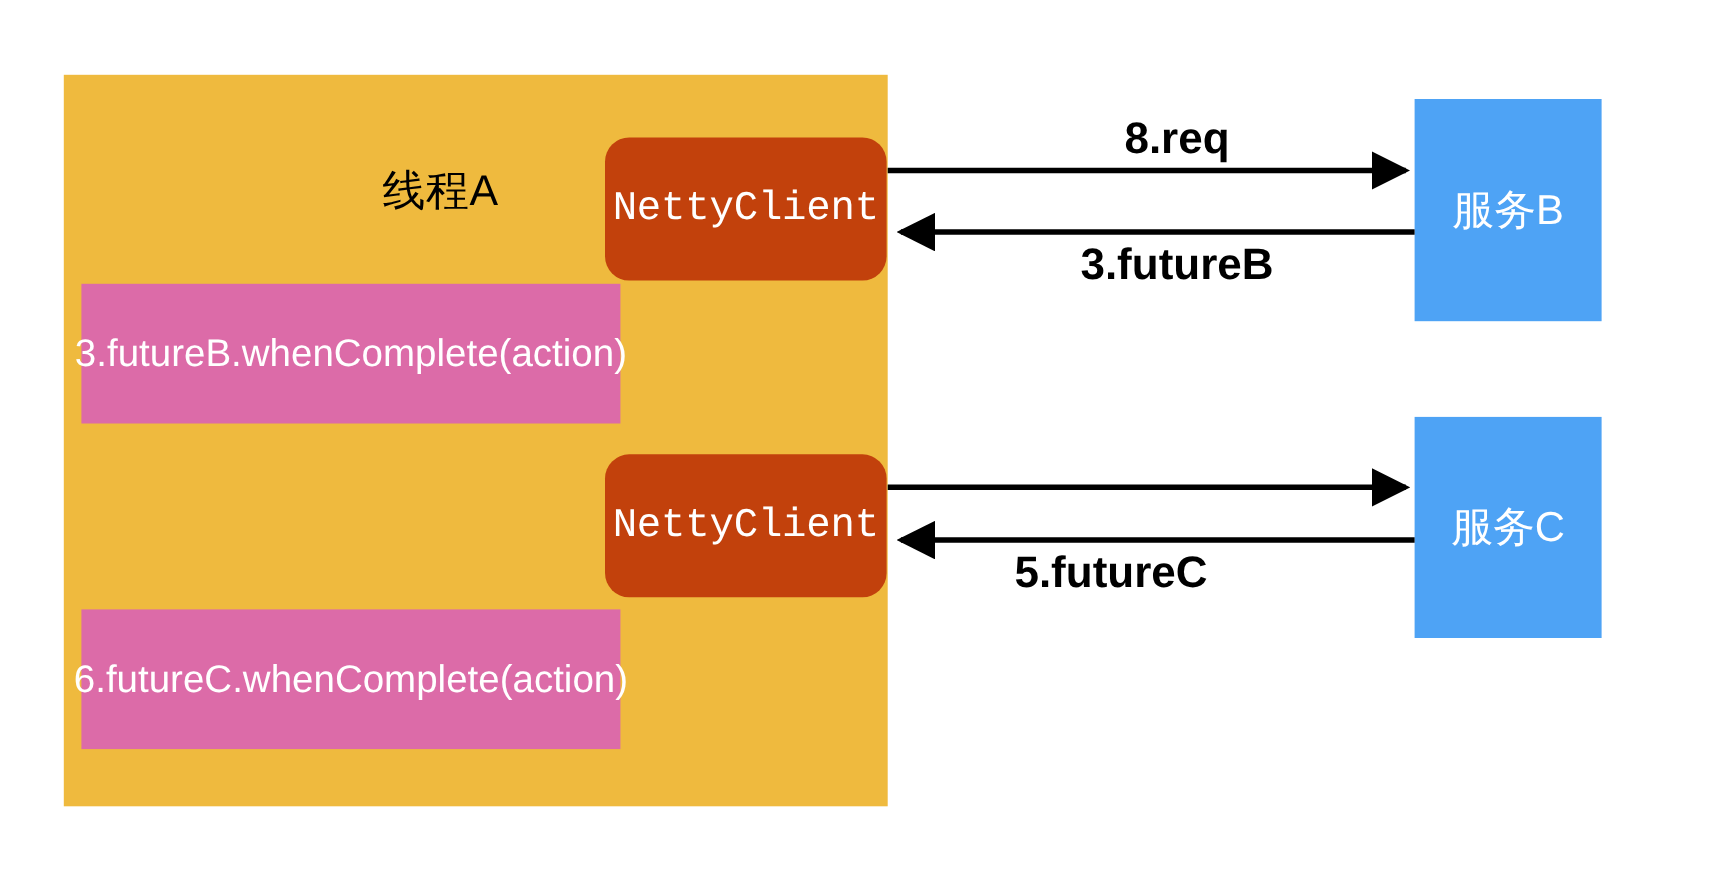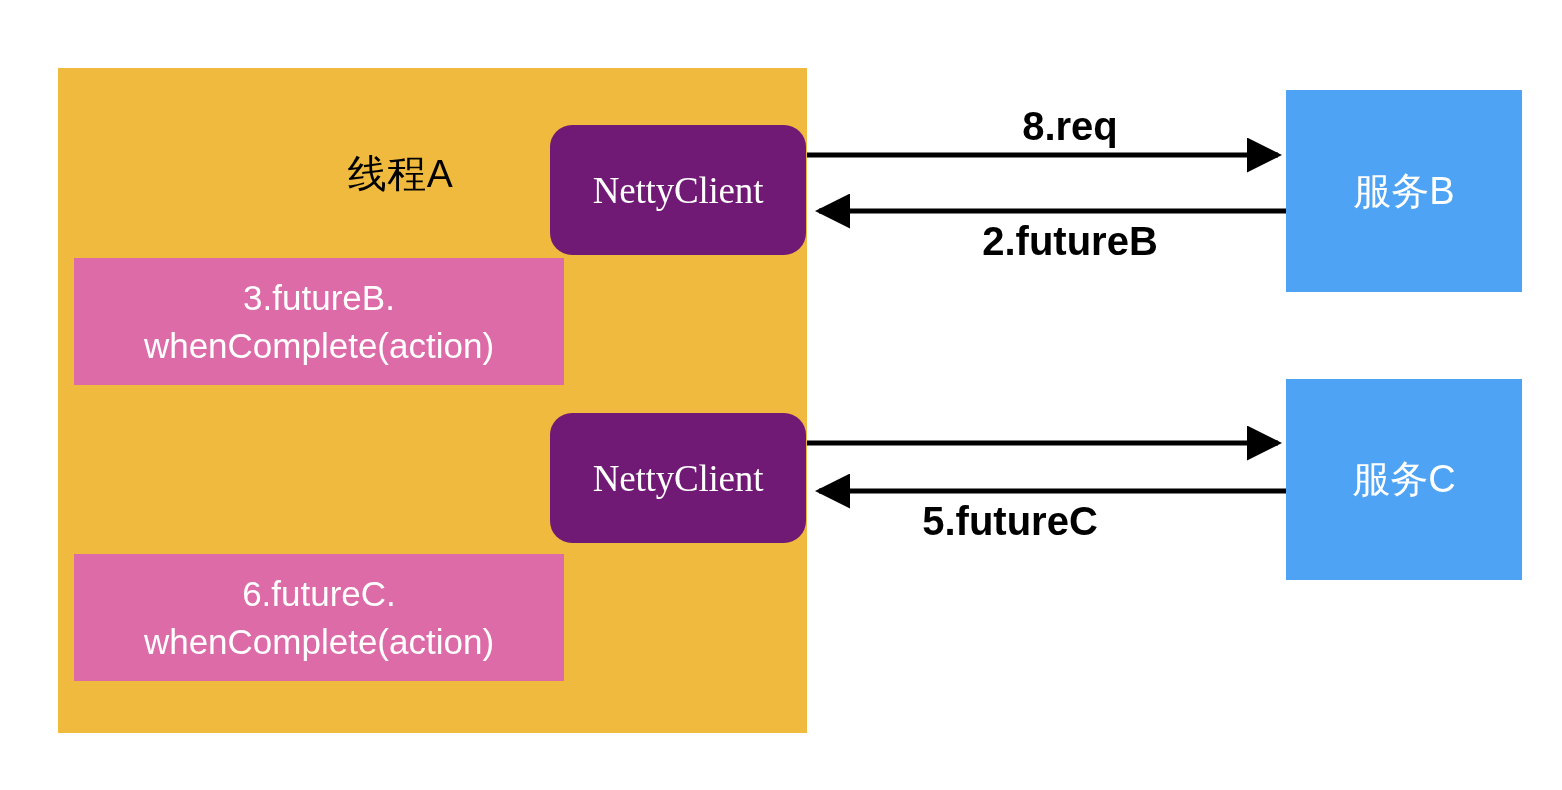--- a/index.html
+++ b/index.html
@@ -37,59 +37,59 @@
     font-family: "Liberation Sans", sans-serif;
     letter-spacing: 0.5px;
     white-space: nowrap;
   }
 
   
   .netty-box {
     position: absolute;
     width: 256px;
     height: 130px;
-    background: #701a75;
+    background: #c2410c;
     border-radius: 22px;
     display: flex;
     align-items: center;
     justify-content: center;
     color: #ffffff;
     font-size: 37px;
-    font-family: Liberation Serif, serif;
+    font-family: Liberation Mono, monospace;
     letter-spacing: -0.2px;
     white-space: nowrap;
   }
   .netty-1 { left: 550px; top: 125px; }
   .netty-2 { left: 550px; top: 413px; }
 
   
   .action-box {
     position: absolute;
     left: 74px;
     width: 490px;
     height: 127px;
     background: #dc6ba8;
     display: flex;
-    flex-direction: column;
+    flex-direction: row;
     align-items: center;
     justify-content: center;
     color: #ffffff;
     font-size: 35px;
     line-height: 48px;
     font-family: "Liberation Sans", sans-serif;
     white-space: nowrap;
   }
   .action-1 { top: 258px; }
   .action-2 { top: 554px; }
 
   
   .service-box {
     position: absolute;
     left: 1286px;
-    width: 236px;
+    width: 170px;
     height: 202px;
     background: #4ea3f5;
     display: flex;
     align-items: center;
     justify-content: center;
     color: #ffffff;
     font-size: 38px;
     font-family: "Liberation Sans", sans-serif;
     white-space: nowrap;
   }
@@ -163,18 +163,18 @@
 
     <line x1="1286" y1="211" x2="819" y2="211" stroke="#000000" stroke-width="5" marker-end="url(#head-left)"></line>
 
     <line x1="807" y1="443" x2="1278" y2="443" stroke="#000000" stroke-width="5" marker-end="url(#head-right)"></line>
 
     <line x1="1286" y1="491" x2="819" y2="491" stroke="#000000" stroke-width="5" marker-end="url(#head-left)"></line>
   </svg>
 
   <div class="arrow-label lbl-1">8.req</div>
 
-  <div class="arrow-label lbl-2">2.futureB</div>
+  <div class="arrow-label lbl-2">3.futureB</div>
 
 
   <div class="arrow-label lbl-5">5.futureC</div>
 
 </div>
 
 </body></html>

